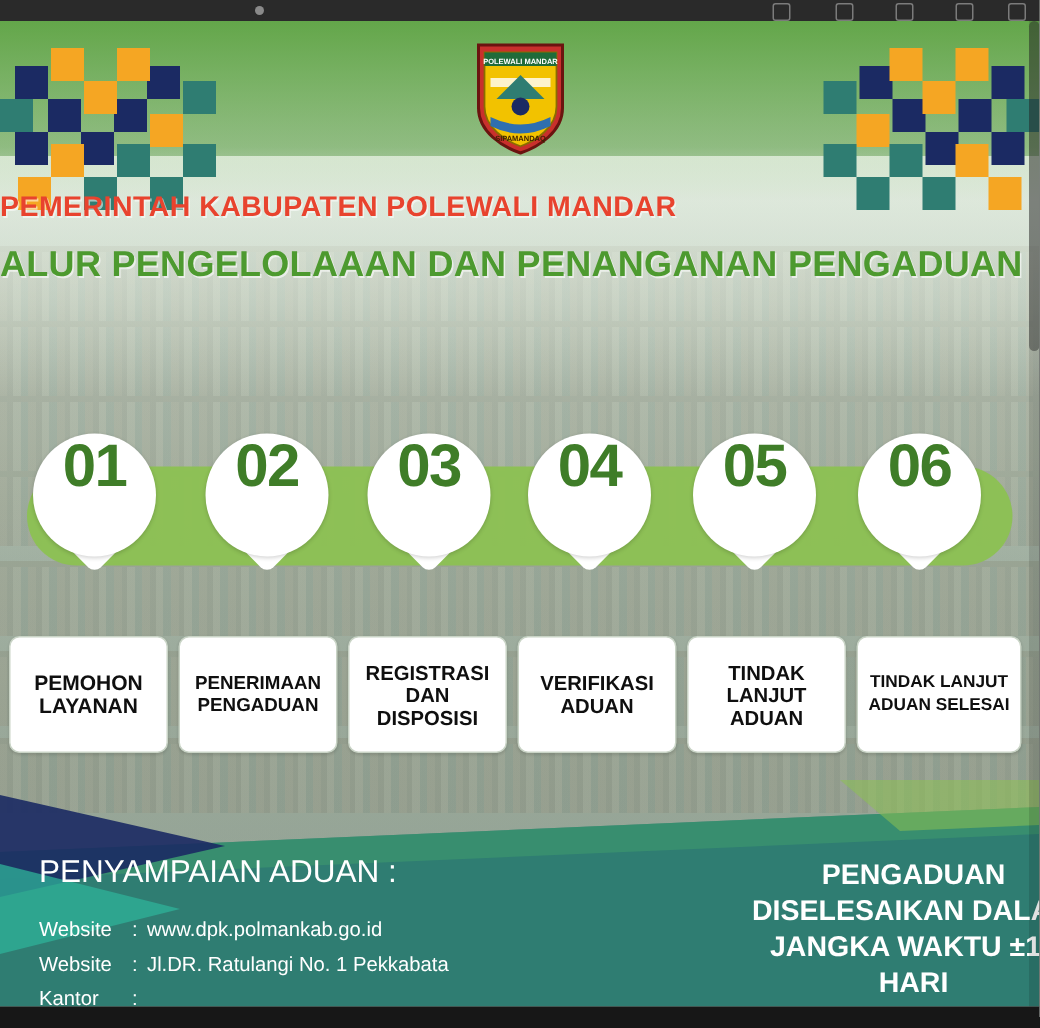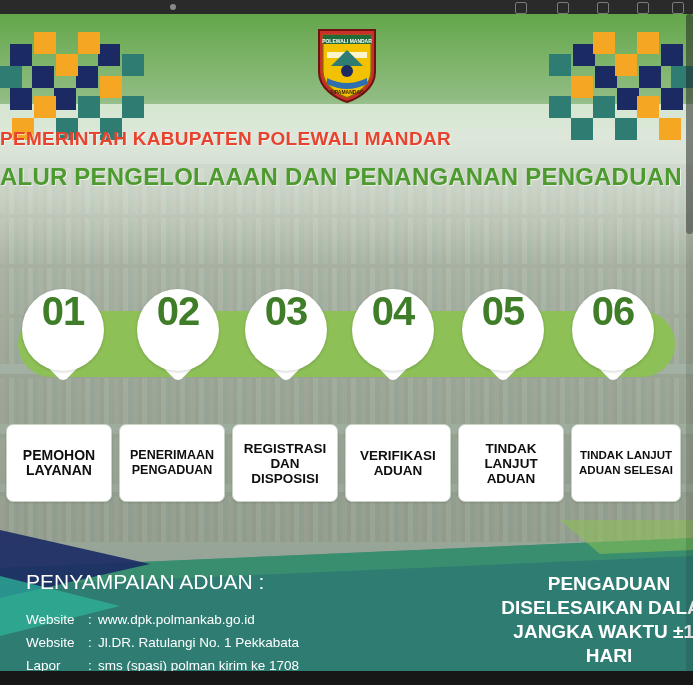--- a/index.html
+++ b/index.html
@@ -462,23 +462,22 @@
           <span class="k">Website</span>
           <span class="sep">:</span>
           <span>www.dpk.polmankab.go.id</span>
         </div>
         <div class="row">
           <span class="k">Website</span>
           <span class="sep">:</span>
           <span>Jl.DR. Ratulangi No. 1 Pekkabata</span>
         </div>
         <div class="row">
-          <span class="k">Lapor</span>
+          <span class="k">Kantor</span>
           <span class="sep">:</span>
-          <span>sms (spasi) polman kirim  ke 1708</span>
         </div>
       </div>
       <div class="ft-right">PENGADUAN DISELESAIKAN DALAM JANGKA WAKTU ±14 HARI</div>
     </div>
 
   </div>
 
   <div class="scroll-track"></div>
   <div class="scroll-thumb"></div>
   <div class="bottomstrip"></div>

